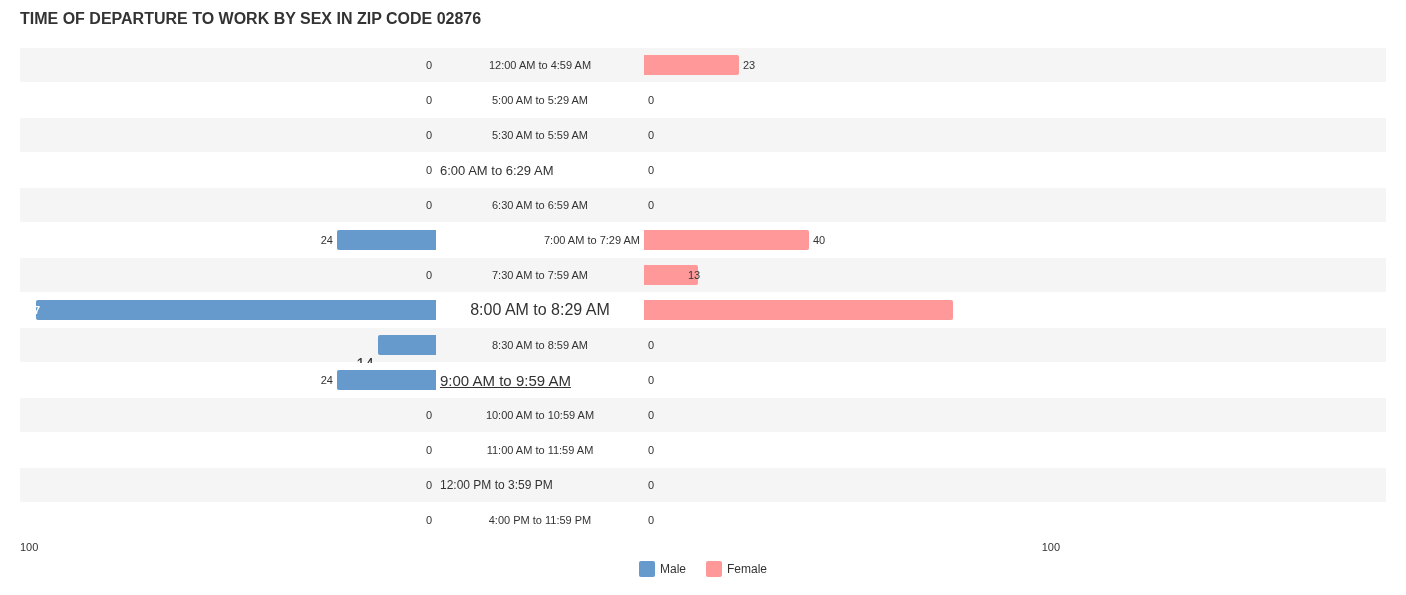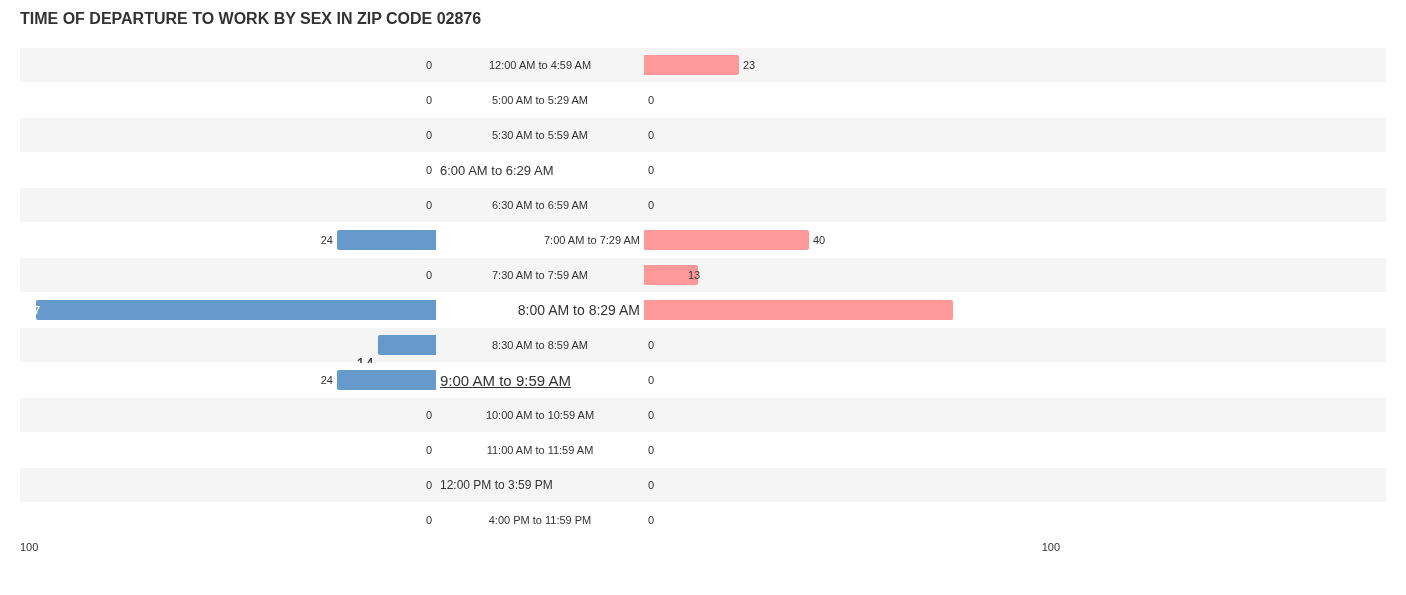--- a/index.html
+++ b/index.html
@@ -242,21 +242,21 @@
           <span style="font-size:11px;color:#333;position:absolute;left:48px;">13</span>
         </div>
       </div>
     </div>
       <div class="bar-row highlight-row">
       <div class="row-wrapper">
         <div class="left-section" style="width:420px;">
           <div class="male-bar" style="width:400px; right:4px;"></div>
           <span class="male-value-inside" style="right:auto; left:8px; color:#fff; position:absolute; font-size:11px; font-weight:bold;">97</span>
         </div>
-        <div class="label-center" style="font-size:14px;color:#333;width:200px;text-align:right;flex-shrink:0;">8:00 AM to 8:29 AM</div>
+        <div class="label-center" style="font-size:16px;color:#333;width:200px;text-align:center;flex-shrink:0;">8:00 AM to 8:29 AM</div>
         <div class="right-section" style="width:420px;">
           <div class="female-bar" style="width:309px; left:4px;"></div>
           <span class="female-value-inside" style="left:auto; right:8px; color:#fff; position:absolute; font-size:11px; font-weight:bold;">75</span>
         </div>
       </div>
     </div>
       <div class="bar-row">
       <div class="row-wrapper">
         <div class="left-section" style="width:420px;">
           <div class="male-bar" style="width:58px; right:4px;"></div>
@@ -337,13 +337,23 @@
     </div>
   <div class="axis-labels">
     <div class="axis-left">
       <span class="axis-label">100</span>
     </div>
     <div style="width:200px;"></div>
     <div class="axis-right">
       <span class="axis-label">100</span>
     </div>
   </div>
+  <div class="legend">
+    <div class="legend-item">
+      <div class="legend-box" style="background:#6699cc;"></div>
+      <span>Male</span>
+    </div>
+    <div class="legend-item">
+      <div class="legend-box" style="background:#ff9999;"></div>
+      <span>Female</span>
+    </div>
+  </div>
 </div>
 
 </body></html>

